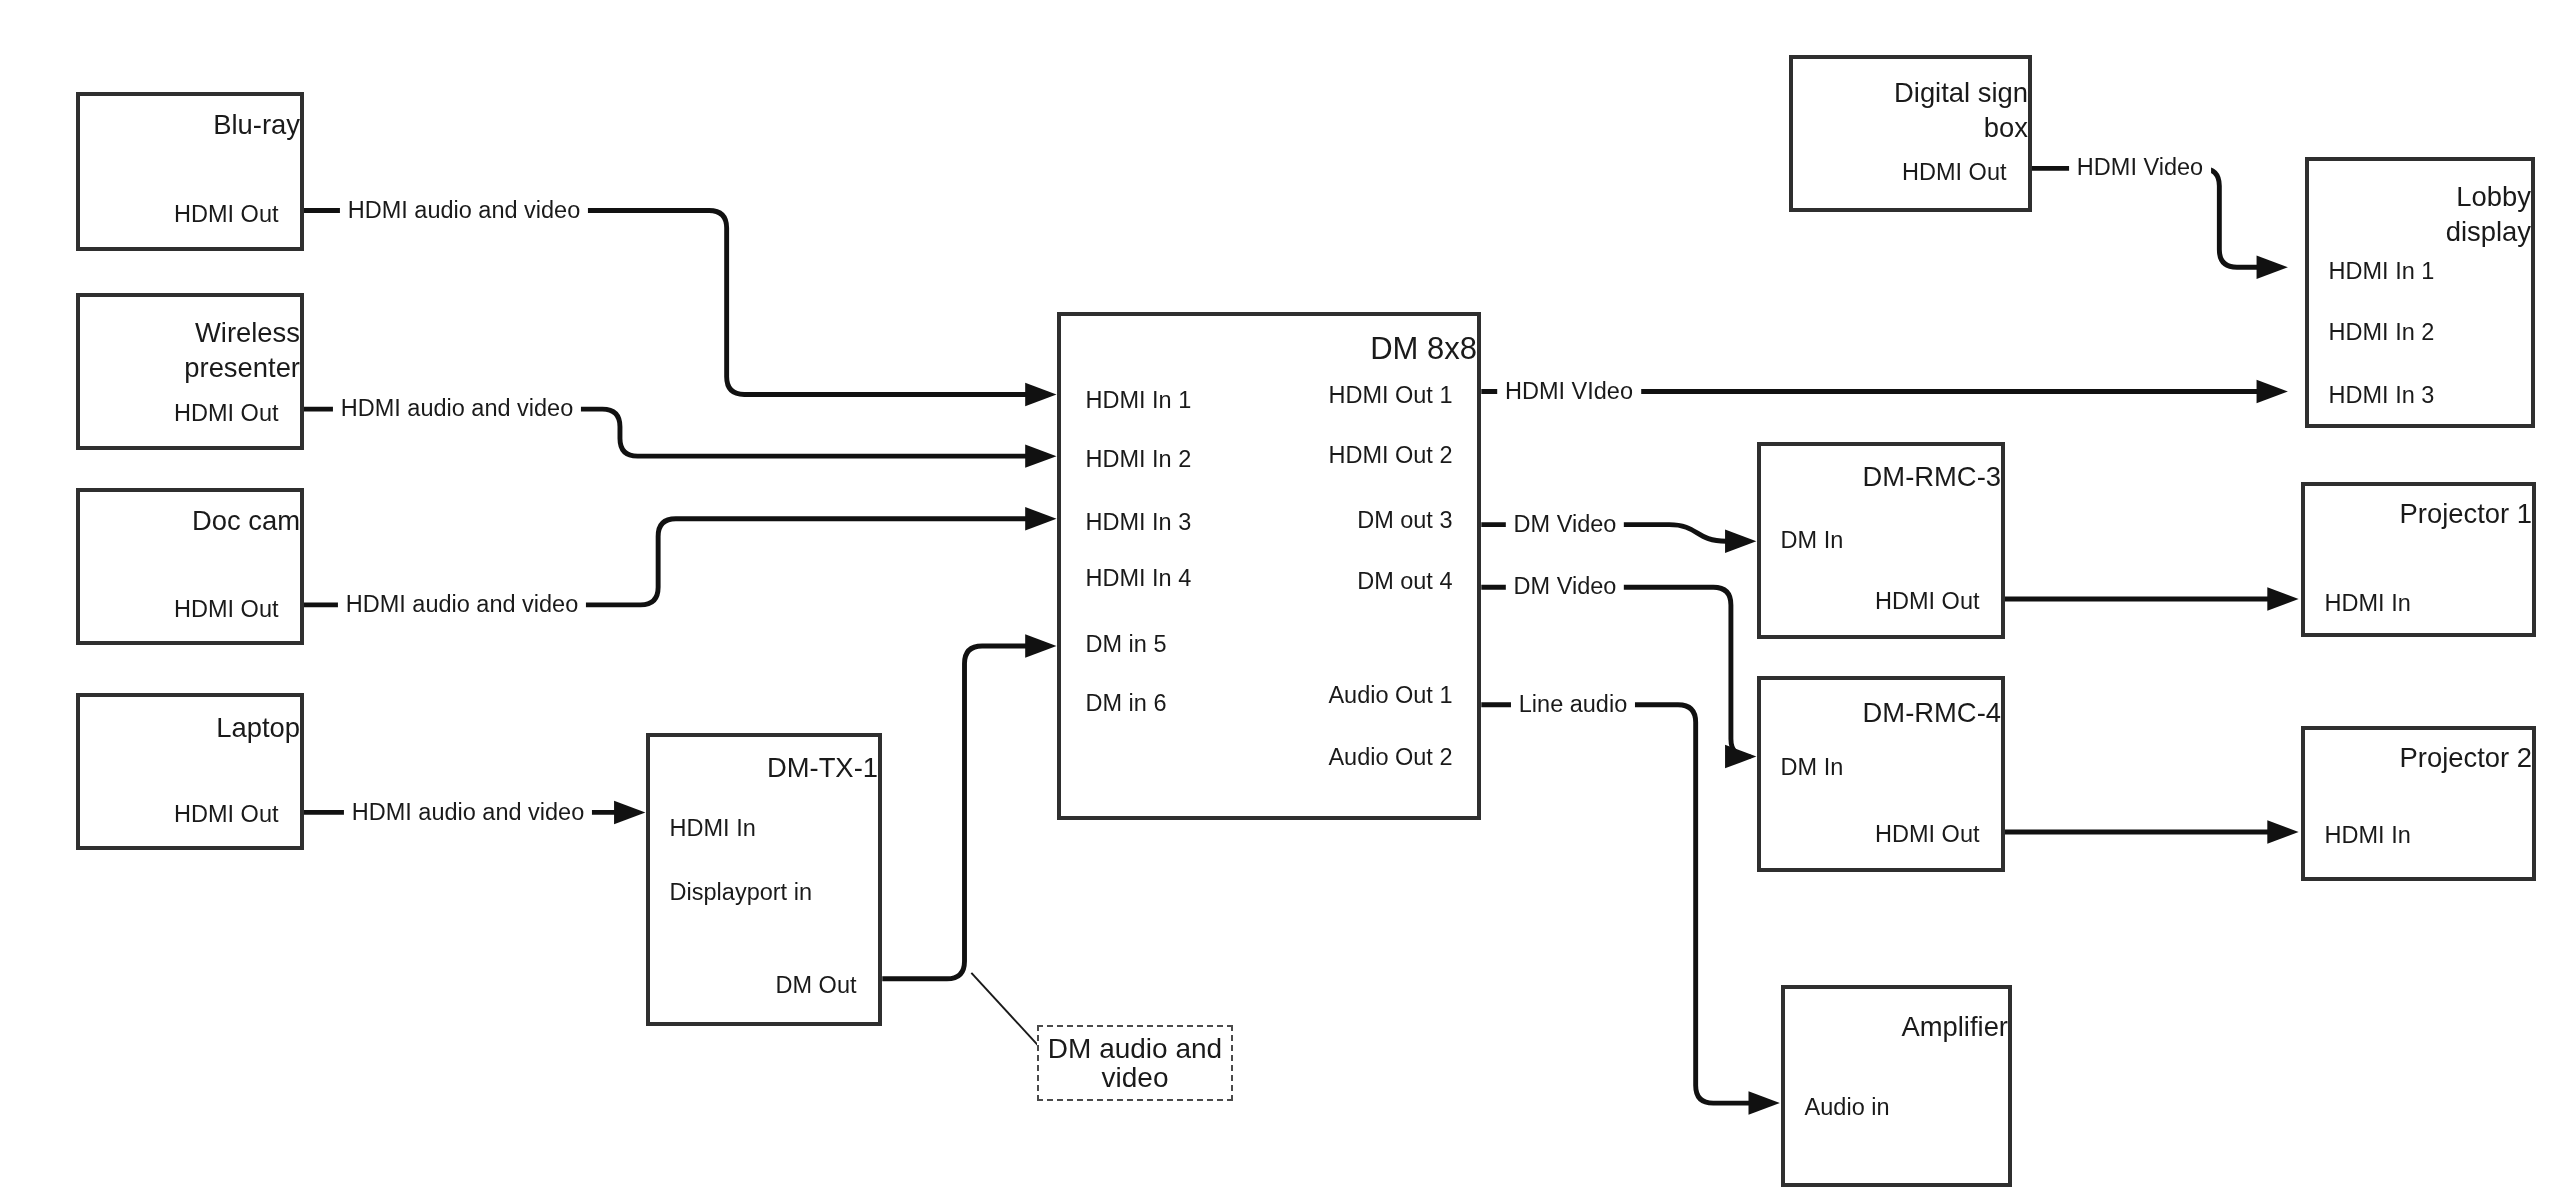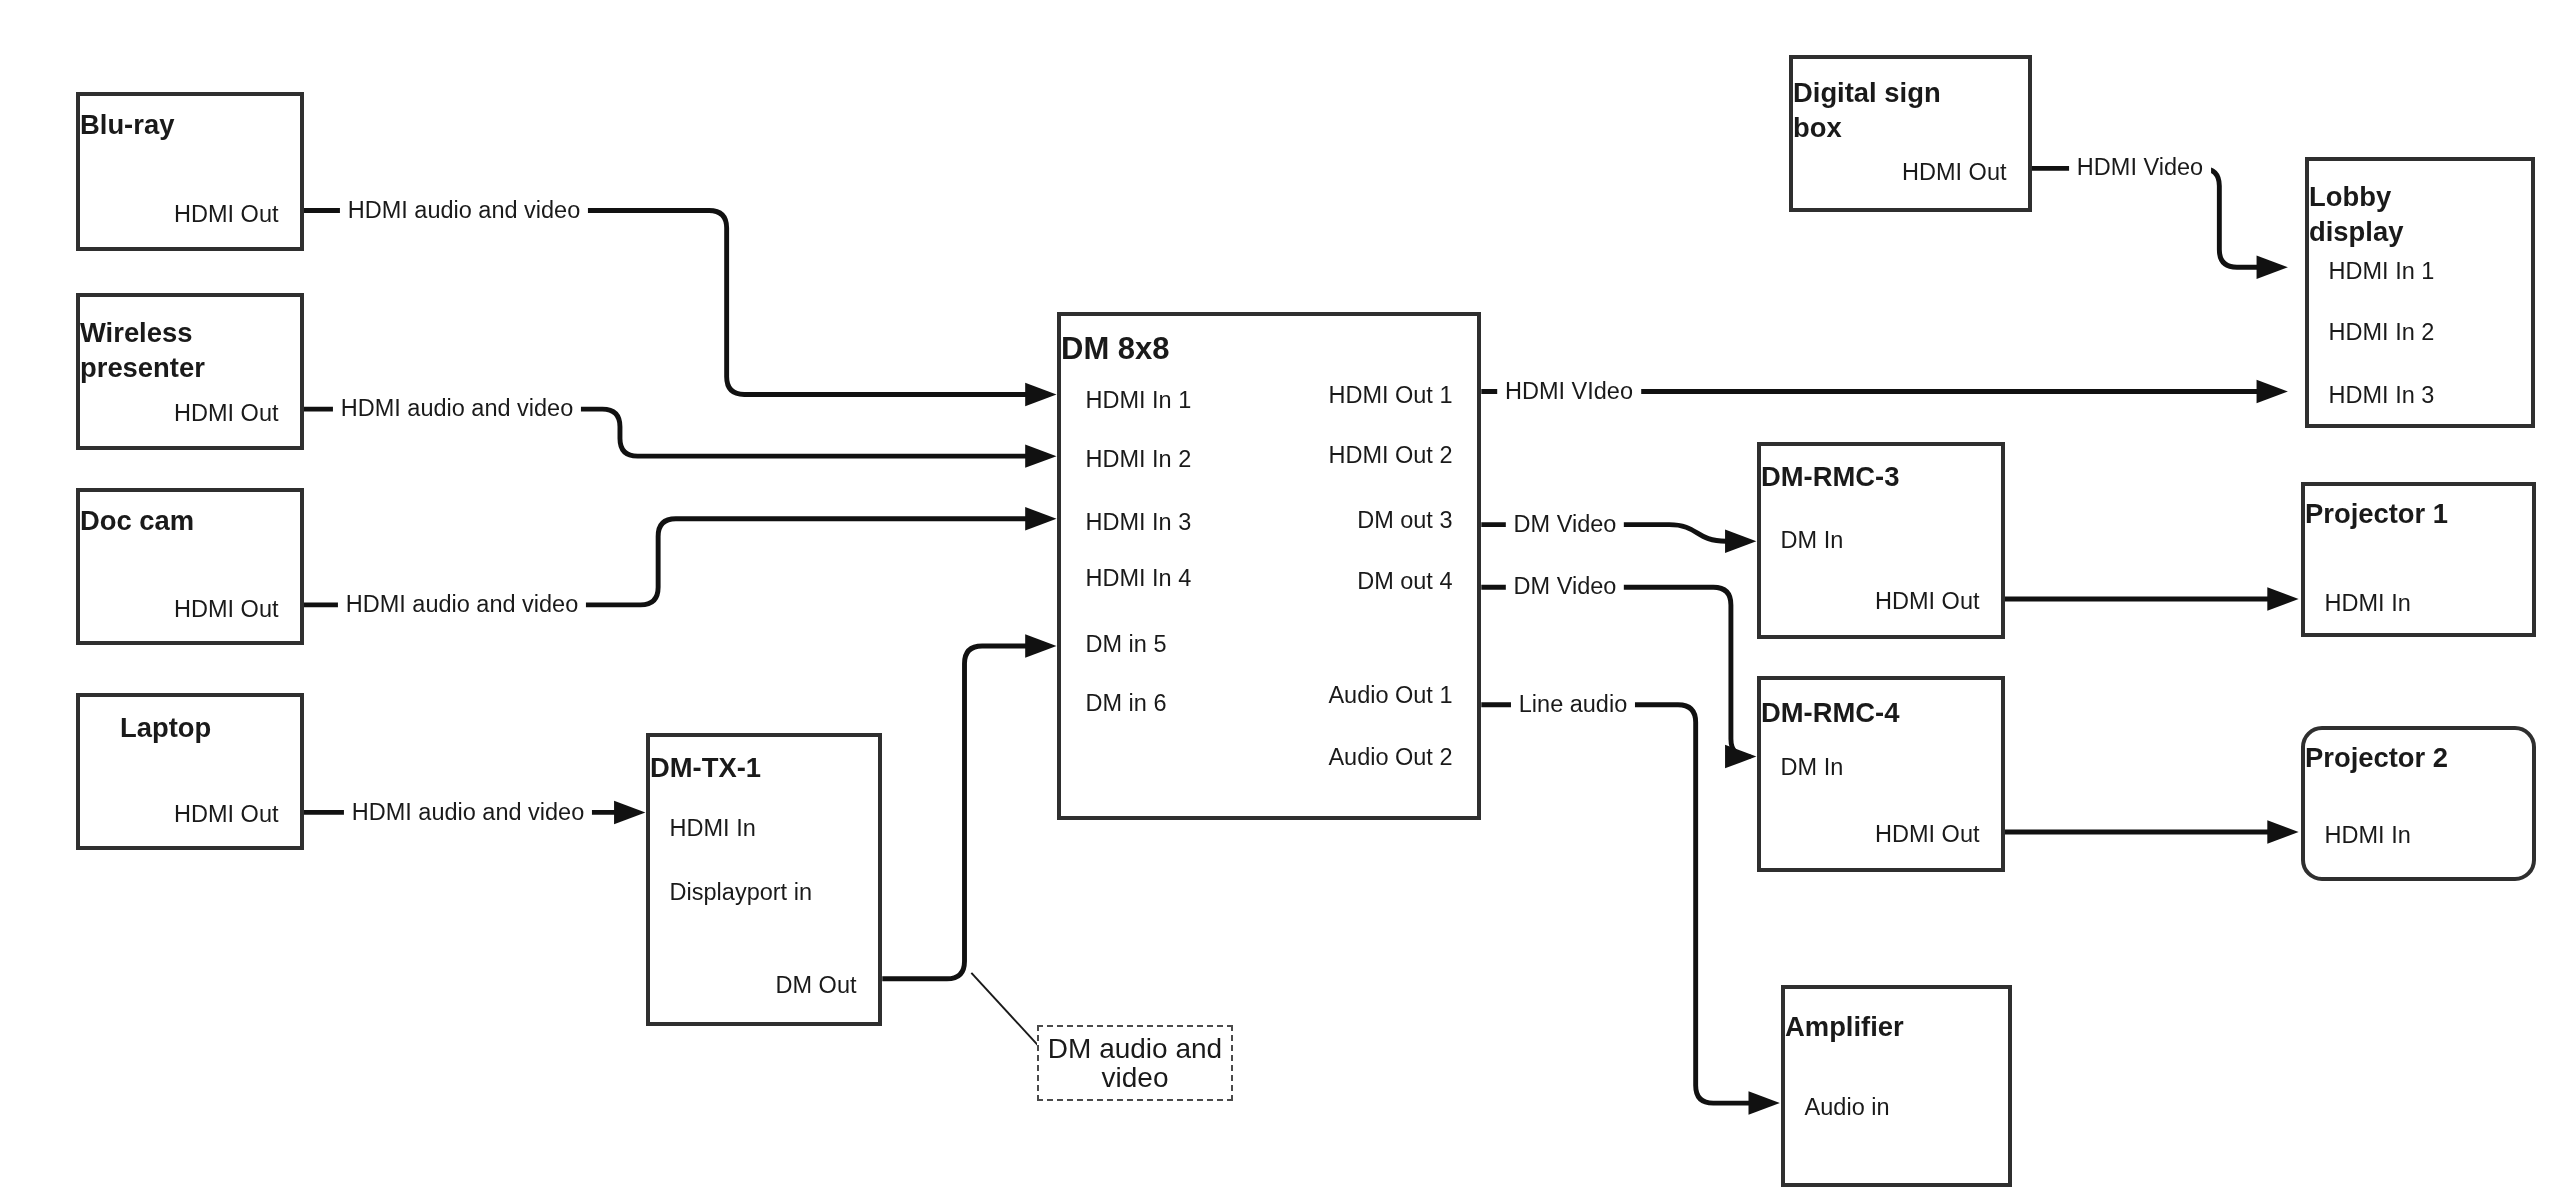--- a/index.html
+++ b/index.html
@@ -1,21 +1,21 @@
 <!DOCTYPE html>
 <html><head>
 <meta charset="utf-8">
 <style>
   html,body{margin:0;padding:0;background:#ffffff;}
   #canvas{position:relative;width:2576px;height:1201px;background:#ffffff;overflow:hidden;
           font-family:"Liberation Sans", sans-serif;color:#1a1a1a;}
   #wires{position:absolute;left:0;top:0;}
   .node{position:absolute;box-sizing:border-box;border:4.9px solid #2f2f2f;background:#ffffff;}
   .node.dashed{border:2px dashed #4a4a4a;}
-  .title{font-weight:bold;font-size:27.4px;line-height:33px;text-align:left;white-space:pre-line;}
+  .title{font-weight:normal;font-size:27.4px;line-height:33px;text-align:right;white-space:pre-line;}
   .title.two{line-height:35px;}
   .big{font-size:31px;}
   .port{position:absolute;font-size:23.5px;line-height:29px;white-space:nowrap;}
   .pl{left:19.6px;}
   .pr{right:21.5px;text-align:center;}
   .plm{left:24.5px;}
   .prm{right:24.5px;text-align:right;}
   .wlabel{position:absolute;transform:translate(-50%,-50%);background:#ffffff;
           font-size:23.5px;line-height:27.4px;padding:0 7.8px;white-space:nowrap;z-index:5;}
   .notetext{font-size:28px;line-height:29px;text-align:center;white-space:pre-line;padding-top:6.9px;}
@@ -125,21 +125,21 @@
     <div class="title" style="padding-top:10.8px;">Projector 1</div>
     <span class="port pl" style="top:103px;">HDMI In</span>
   </div>
 
   <div class="node" style="left:1757px;top:676px;width:248px;height:196px;">
     <div class="title" style="padding-top:15.7px;">DM-RMC-4</div>
     <span class="port pl" style="top:73px;">DM In</span>
     <span class="port pr" style="top:140px;">HDMI Out</span>
   </div>
 
-  <div class="node" style="left:2301px;top:726px;width:235px;height:155px;border-radius:21px;">
+  <div class="node" style="left:2301px;top:726px;width:235px;height:155px;">
     <div class="title" style="padding-top:10.8px;">Projector 2</div>
     <span class="port pl" style="top:91px;">HDMI In</span>
   </div>
 
   <div class="node" style="left:1781px;top:985px;width:231px;height:202px;">
     <div class="title" style="padding-top:20.6px;">Amplifier</div>
     <span class="port pl" style="top:104px;">Audio in</span>
   </div>
 
   <div class="node dashed" style="left:1037px;top:1025px;width:196px;height:76px;">

